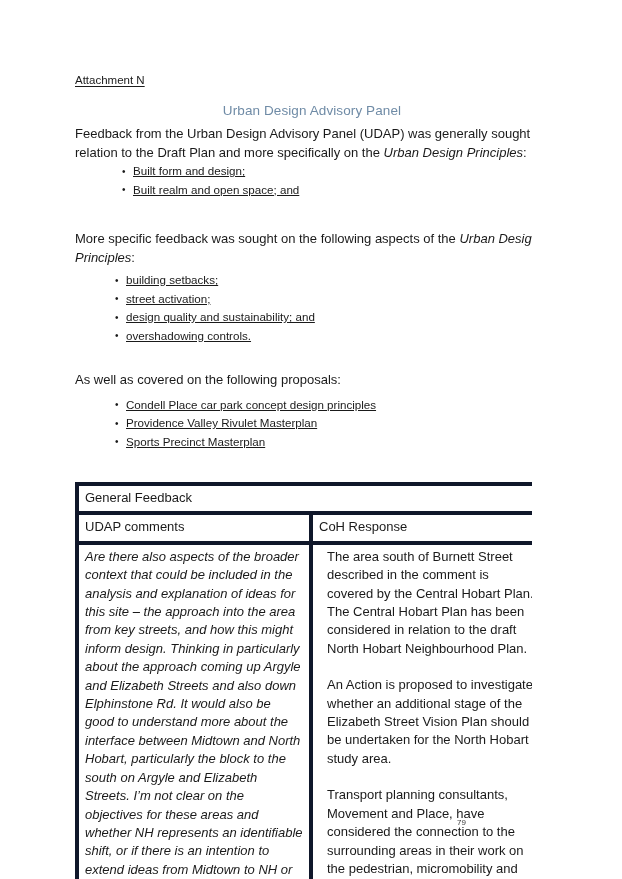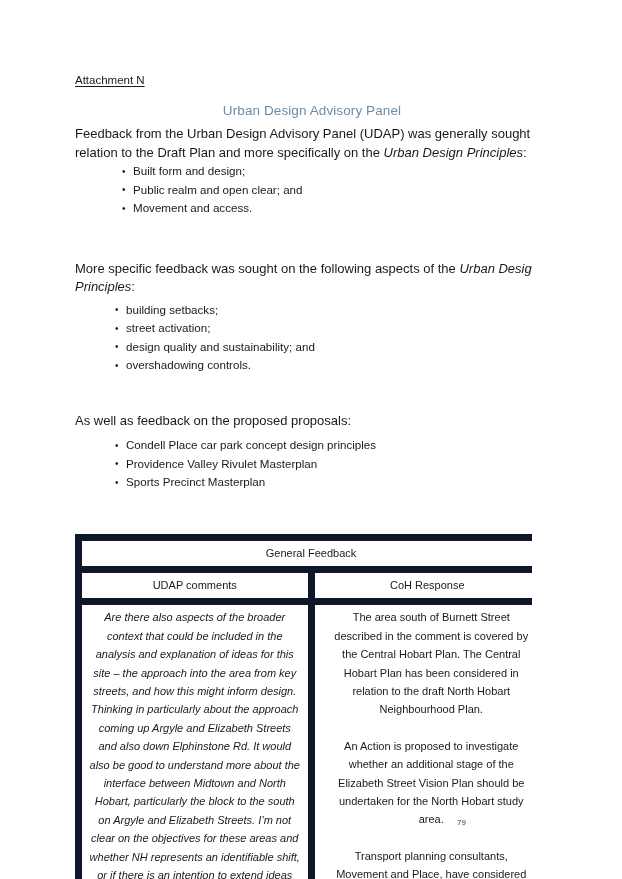--- a/index.html
+++ b/index.html
@@ -49,22 +49,23 @@
   p.body-text {
     font-size: 13px;
     line-height: 18.5px;
     margin: 0;
     color: #1a1a1a;
   }
   p.body-text em { font-style: italic; }
 
   ul.bullets {
     list-style: none;
-    margin: 15px;
+    margin: 4px;
     padding: 0;
+    text-decoration: underline;
   }
   ul.bullets li {
     position: relative;
     font-size: 11.6px;
     line-height: 18.5px;
     color: #1a1a1a;
     padding-left: 11px;
   }
   ul.bullets li::before {
     content: "\2022";
@@ -84,27 +85,26 @@
   .gap-tbl { height: 27px; }
 
   
   table.feedback {
     border-collapse: collapse;
     width: 472px;
     table-layout: fixed;
     margin: 0;
   }
   table.feedback td {
-    border: 7px solid #0f172a;
+    border: 4px solid #0f172a;
     vertical-align: top;
     padding: 3px 6px 4px 6px;
-    font-size: 11px;
+    font-size: 13px;
     line-height: 18.4px;
     color: #1a1a1a;
-    text-align: center;
   }
   td.hdr-span { }
   td.col-left { width: 231px; margin-left: 13px; }
   td.col-right { width: 239px; }
   td.cell-italic { font-style: italic; }
   td.cell-body p {
     margin: 0 0 18px 8px;
   }
   td.cell-body p:last-child { margin-bottom: 0; }
   td.tall { height: 300px; }
@@ -135,38 +135,37 @@
   <div class="content">
 
     <div class="attachment-label">Attachment N</div>
 
     <h1 class="section-heading">Urban Design Advisory Panel</h1>
 
     <p class="body-text"><span>Feedback from the Urban Design Advisory Panel (UDAP) was generally sought in relation to the Draft Plan and more specifically on the </span><em>Urban Design Principles</em><span>:</span></p>
 
     <ul class="bullets level-a">
       <li>Built form and design;</li>
-      <li>Public realm and open clear; and</li>
-      <li>Movement and access.</li>
+      <li>Built realm and open space; and</li>
     </ul>
 
     <div class="gap-lg"></div>
 
     <p class="body-text"><span>More specific feedback was sought on the following aspects of the </span><em>Urban Design Principles</em><span>:</span></p>
 
     <ul class="bullets level-b">
       <li>building setbacks;</li>
       <li>street activation;</li>
       <li>design quality and sustainability; and</li>
       <li>overshadowing controls.</li>
     </ul>
 
     <div class="gap-md"></div>
 
-    <p class="body-text">As well as feedback on the proposed proposals:</p>
+    <p class="body-text">As well as covered on the following proposals:</p>
 
     <ul class="bullets level-c">
       <li>Condell Place car park concept design principles</li>
       <li>Providence Valley Rivulet Masterplan</li>
       <li>Sports Precinct Masterplan</li>
     </ul>
 
     <div class="gap-tbl"></div>
 
     <table class="feedback">

